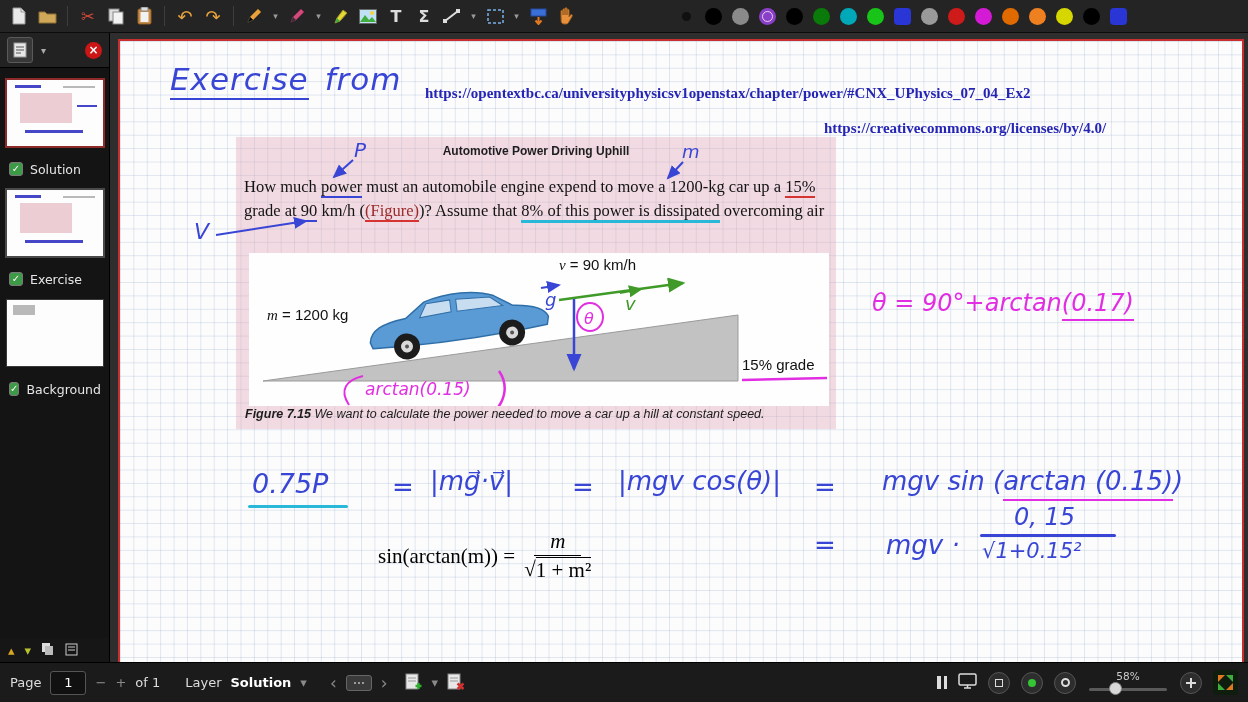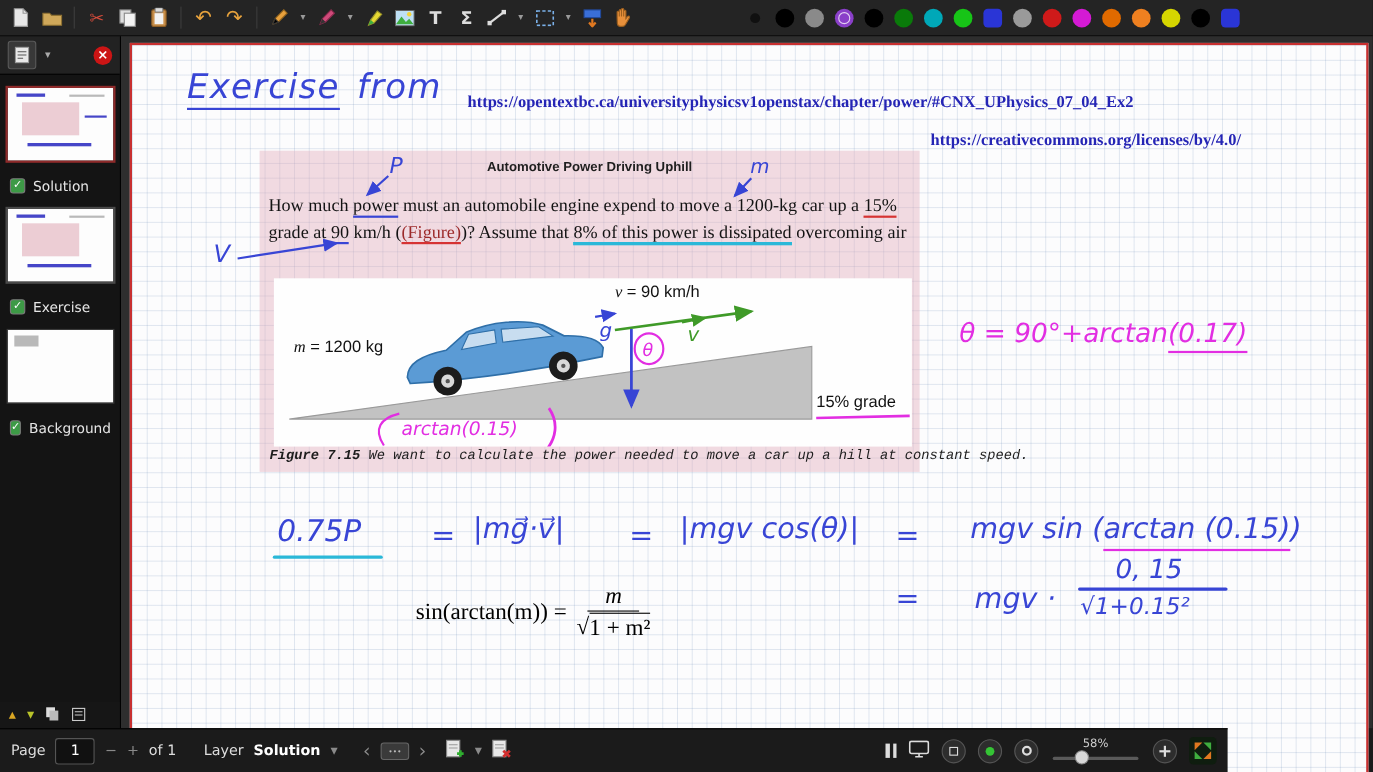--- a/index.html
+++ b/index.html
@@ -47,35 +47,35 @@
     background-image:linear-gradient(to right,rgba(120,150,190,.22) 1px,transparent 1px),
                      linear-gradient(to bottom,rgba(120,150,190,.22) 1px,transparent 1px);
     background-size:13.4px 13.4px;overflow:hidden}
   .hw{font-family:"DejaVu Sans",sans-serif;font-style:italic;color:#3845d5}
   .hw-m{font-family:"DejaVu Sans",sans-serif;font-style:italic;color:#e22ee2}
   .heading{position:absolute;left:50px;top:20px;font-size:31px;letter-spacing:1px}
   .hw-u{border-bottom:2.5px solid #3845d5;padding-bottom:1px}
   .w2{margin-left:16px}
   .url{position:absolute;font-family:"Liberation Serif",serif;font-weight:bold;font-size:15px;color:#2525b5;text-decoration:none;white-space:nowrap}
   .url1{left:305px;top:44px}
-  .url2{left:726px;top:79px}
+  .url2{left:704px;top:79px}
 
   .pinkbox{position:absolute;left:116px;top:96px;width:600px;height:292px;background:rgba(224,168,182,.40)}
   .pb-title{position:absolute;left:0;top:7px;width:100%;text-align:center;font-family:"Liberation Sans",sans-serif;font-weight:bold;font-size:12px;color:#1e1e1e}
   .pb-line{position:absolute;left:8px;width:588px;font-family:"Liberation Serif",serif;font-size:16.5px;line-height:24px;color:#131313;white-space:nowrap}
   .u-blue{border-bottom:2px solid #3845d5}
   .u-red{border-bottom:2px solid #d63333}
   .fig-link{color:#9c2a2a;border-bottom:2px solid #d63333}
   .u-cyan{border-bottom:3px solid #2ab8d8}
   .figure{position:absolute;left:13px;top:116px;width:580px;height:153px;background:#fefefe}
   .figtext{font-family:"Liberation Sans",sans-serif;font-size:15px;fill:#111}
   .it{font-style:italic;font-family:"Liberation Serif",serif}
   .hwfig{font-family:"DejaVu Sans",sans-serif;font-style:italic;font-size:18px;fill:#3845d5}
   .mag{fill:#e22ee2}.grn{fill:#3f9a28}
-  .caption{position:absolute;left:9px;top:270px;font-family:Liberation Mono, monospace;font-size:12.5px;color:#1d1d1d;white-space:nowrap}
+  .caption{position:absolute;left:9px;top:270px;font-family:Liberation Sans, sans-serif;font-size:12.5px;color:#1d1d1d;white-space:nowrap}
 
   .ann{position:absolute;white-space:nowrap}
   .ann-p{left:234px;top:97px;font-size:20px}
   .ann-m{left:562px;top:100px;font-size:18px}
   .ann-v{left:74px;top:178px;font-size:22px}
   .theta-eq{position:absolute;left:752px;top:248px;font-size:24px;white-space:nowrap}
   .u-mag{border-bottom:2px solid #e22ee2;padding-bottom:2px}
 
   .eq{position:absolute;font-size:26px;white-space:nowrap}
   .u-mag2{border-bottom:2.5px solid #e22ee2;padding-bottom:3px}
@@ -85,21 +85,21 @@
   .frac .num{font-style:italic;padding:0 16px 1px;border-bottom:1.4px solid #000}
   .frac .den{display:inline-flex;align-items:flex-start;padding-top:1px}
   .frac .rad{border-top:1.4px solid #000}
   .hw-frac{position:absolute;left:860px;top:462px}
   .hw-frac .num2{margin-left:34px;font-size:24px}
   .hw-frac .bar2{width:136px;height:3px;background:#3845d5;border-radius:2px;margin-top:3px}
   .hw-frac .den2{font-size:21px;margin-left:2px;margin-top:2px}
   .overlay{position:absolute;left:0;top:0;pointer-events:none}
 
   
-  .statusbar{position:absolute;bottom:0;left:0;width:1116px;height:40px;background:#1b1b1b;border-top:1px solid #000;display:flex;align-items:center;gap:9px;padding:0 10px;color:#ddd;font-size:13px}
+  .statusbar{position:absolute;bottom:0;left:0;width:1248px;height:40px;background:#1b1b1b;border-top:1px solid #000;display:flex;align-items:center;gap:9px;padding:0 10px;color:#ddd;font-size:13px}
   .sb-input{width:36px;height:24px;background:#111;border:1px solid #555;border-radius:3px;text-align:center;line-height:22px;color:#fff}
   .sb-dim{color:#8a8a8a}
   .sb-dim.big{font-size:17px}
   .sb-bold{font-weight:bold;color:#fff}
   .kbd-icon{width:26px;height:16px;background:#3a3a3a;border:1px solid #666;border-radius:3px;display:flex;align-items:center;justify-content:center;gap:2px}
   .kbd-icon i{width:2px;height:2px;background:#bbb;border-radius:50%}
   .sb-right{margin-left:auto;display:flex;align-items:center;gap:11px}
   .pause-ic{display:flex;gap:3px}
   .pause-ic i{width:3.5px;height:13px;background:#ddd}
   .circle-btn{width:22px;height:22px;border-radius:50%;background:#2d2d2d;border:1px solid #555;display:flex;align-items:center;justify-content:center}

